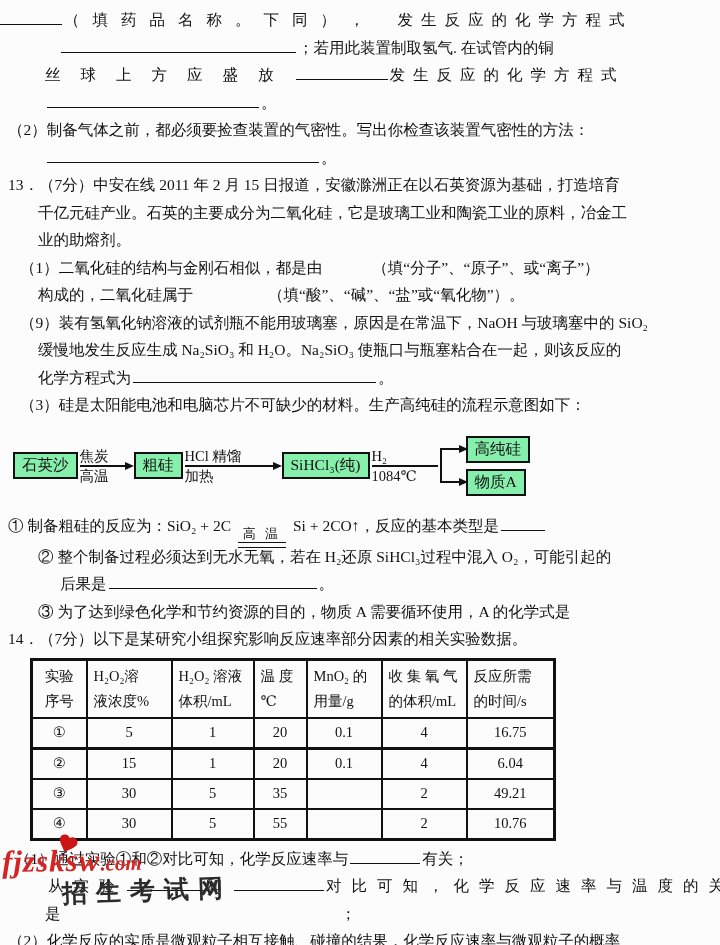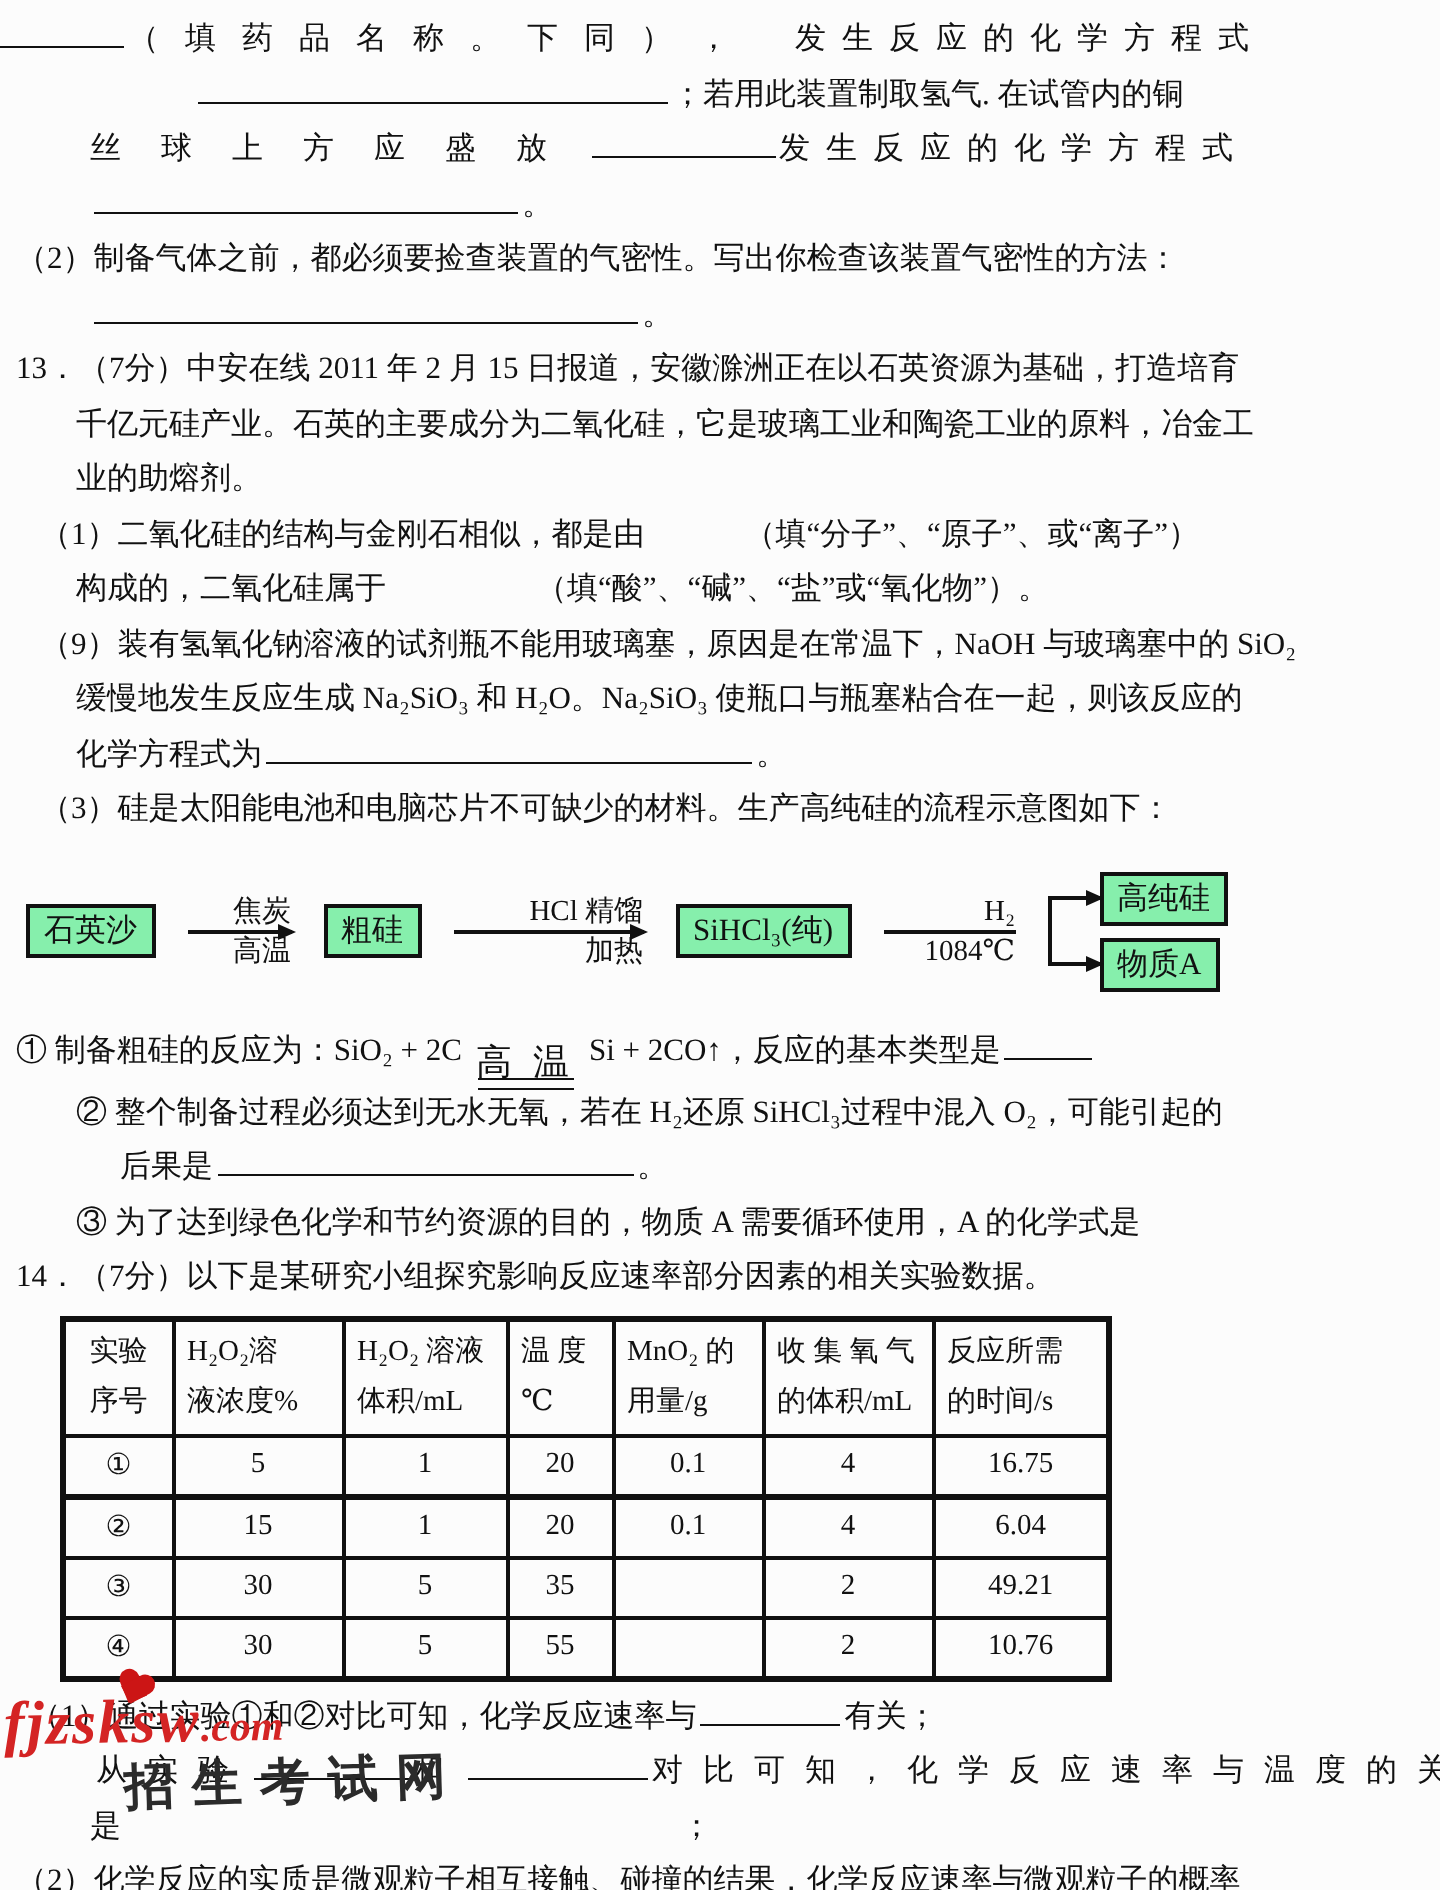--- a/index.html
+++ b/index.html
@@ -10,21 +10,21 @@
     font-size:15.5px;
   }
   .page{position:relative;width:720px;height:945px;padding-top:6px;box-sizing:border-box;}
   .ln{line-height:27.5px;height:27.5px;white-space:nowrap;}
   
   .in0{padding-left:8px}
   .in1{padding-left:20px}
   .in2{padding-left:38px}
   .in3{padding-left:45px}
   .in4{padding-left:60px}
-  .in5{padding-left:97px}
+  .in5{padding-left:59px}
   .inp{padding-left:15px}
   
   .ls-md{letter-spacing:8px}
   .ls-lg{letter-spacing:13px}
   .ls-xl{letter-spacing:20px}
   .ls-line2{letter-spacing:10px}
   
   .blank{display:inline-block;border-bottom:1.5px solid #111;height:0.95em;vertical-align:baseline;letter-spacing:0;margin:0 2px;}
   .b-l1{width:62px;margin-left:0;}
   .b-l2{width:235px}
@@ -37,32 +37,32 @@
   .b-141{width:70px}
   .b-142{width:78px}
   .b-143{width:90px}
   .gap20{display:inline-block;width:20px}
   .gap50{display:inline-block;width:50px}
   .gap75{display:inline-block;width:75px}
   .gap280{display:inline-block;width:280px}
   
   .flow{display:flex;align-items:center;margin:14px 0 10px 13px;height:66px;}
   .fbox{border:2px solid #111;padding:1px 7px;white-space:nowrap;background:#86efac;}
-  .flabel{display:flex;flex-direction:column;align-items:flex-end;font-size:14.5px;line-height:18px;margin:0 16px;}
+  .flabel{display:flex;flex-direction:column;align-items:flex-start;font-size:14.5px;line-height:18px;margin:0 2px;}
   .arrow{position:relative;height:0;border-top:2px solid #111;}
   .arrow::after{content:"";position:absolute;right:-2px;top:-5px;width:0;height:0;
     border-left:9px solid #111;border-top:4px solid transparent;border-bottom:4px solid transparent;}
   .plainline{height:0;border-top:2px solid #111;}
   .w52{width:52px}.w95{width:95px}.w66{width:66px}.w26{width:26px}
   .branch{display:flex;flex-direction:column;gap:6px;position:relative;margin-left:0;}
   .branch::before{content:"";position:absolute;left:0;top:13px;bottom:13px;width:2px;background:#111;}
   .brow{display:flex;align-items:center;}
   
   .eqcond{display:inline-flex;flex-direction:column;align-items:center;vertical-align:-7px;margin:0 7px;}
-  .eqcond .ctxt{font-size:18px;line-height:14px;letter-spacing:3px;}
+  .eqcond .ctxt{font-size:13px;line-height:14px;letter-spacing:3px;}
   .eqcond .dl{width:48px;height:4px;border-top:1.5px solid #111;border-bottom:1.5px solid #111;margin-top:1px;}
   
   table.exp{border-collapse:collapse;margin:5px 14px 4px 30px;font-size:14.5px;border:3px solid #111;table-layout:fixed;}
   table.exp th,table.exp td{border:2px solid #111;padding:1px 4px;font-weight:normal;}
   table.exp th{white-space:pre-line;line-height:25px;text-align:left;padding:3px 6px;vertical-align:top;}
   table.exp th:first-child{text-align:center;}
   table.exp td{text-align:center;height:26px;}
   tr.thickrow td{border-bottom:3px solid #111;}
   
   .wm{position:absolute;left:0px;top:834px;width:260px;height:75px;pointer-events:none;}

